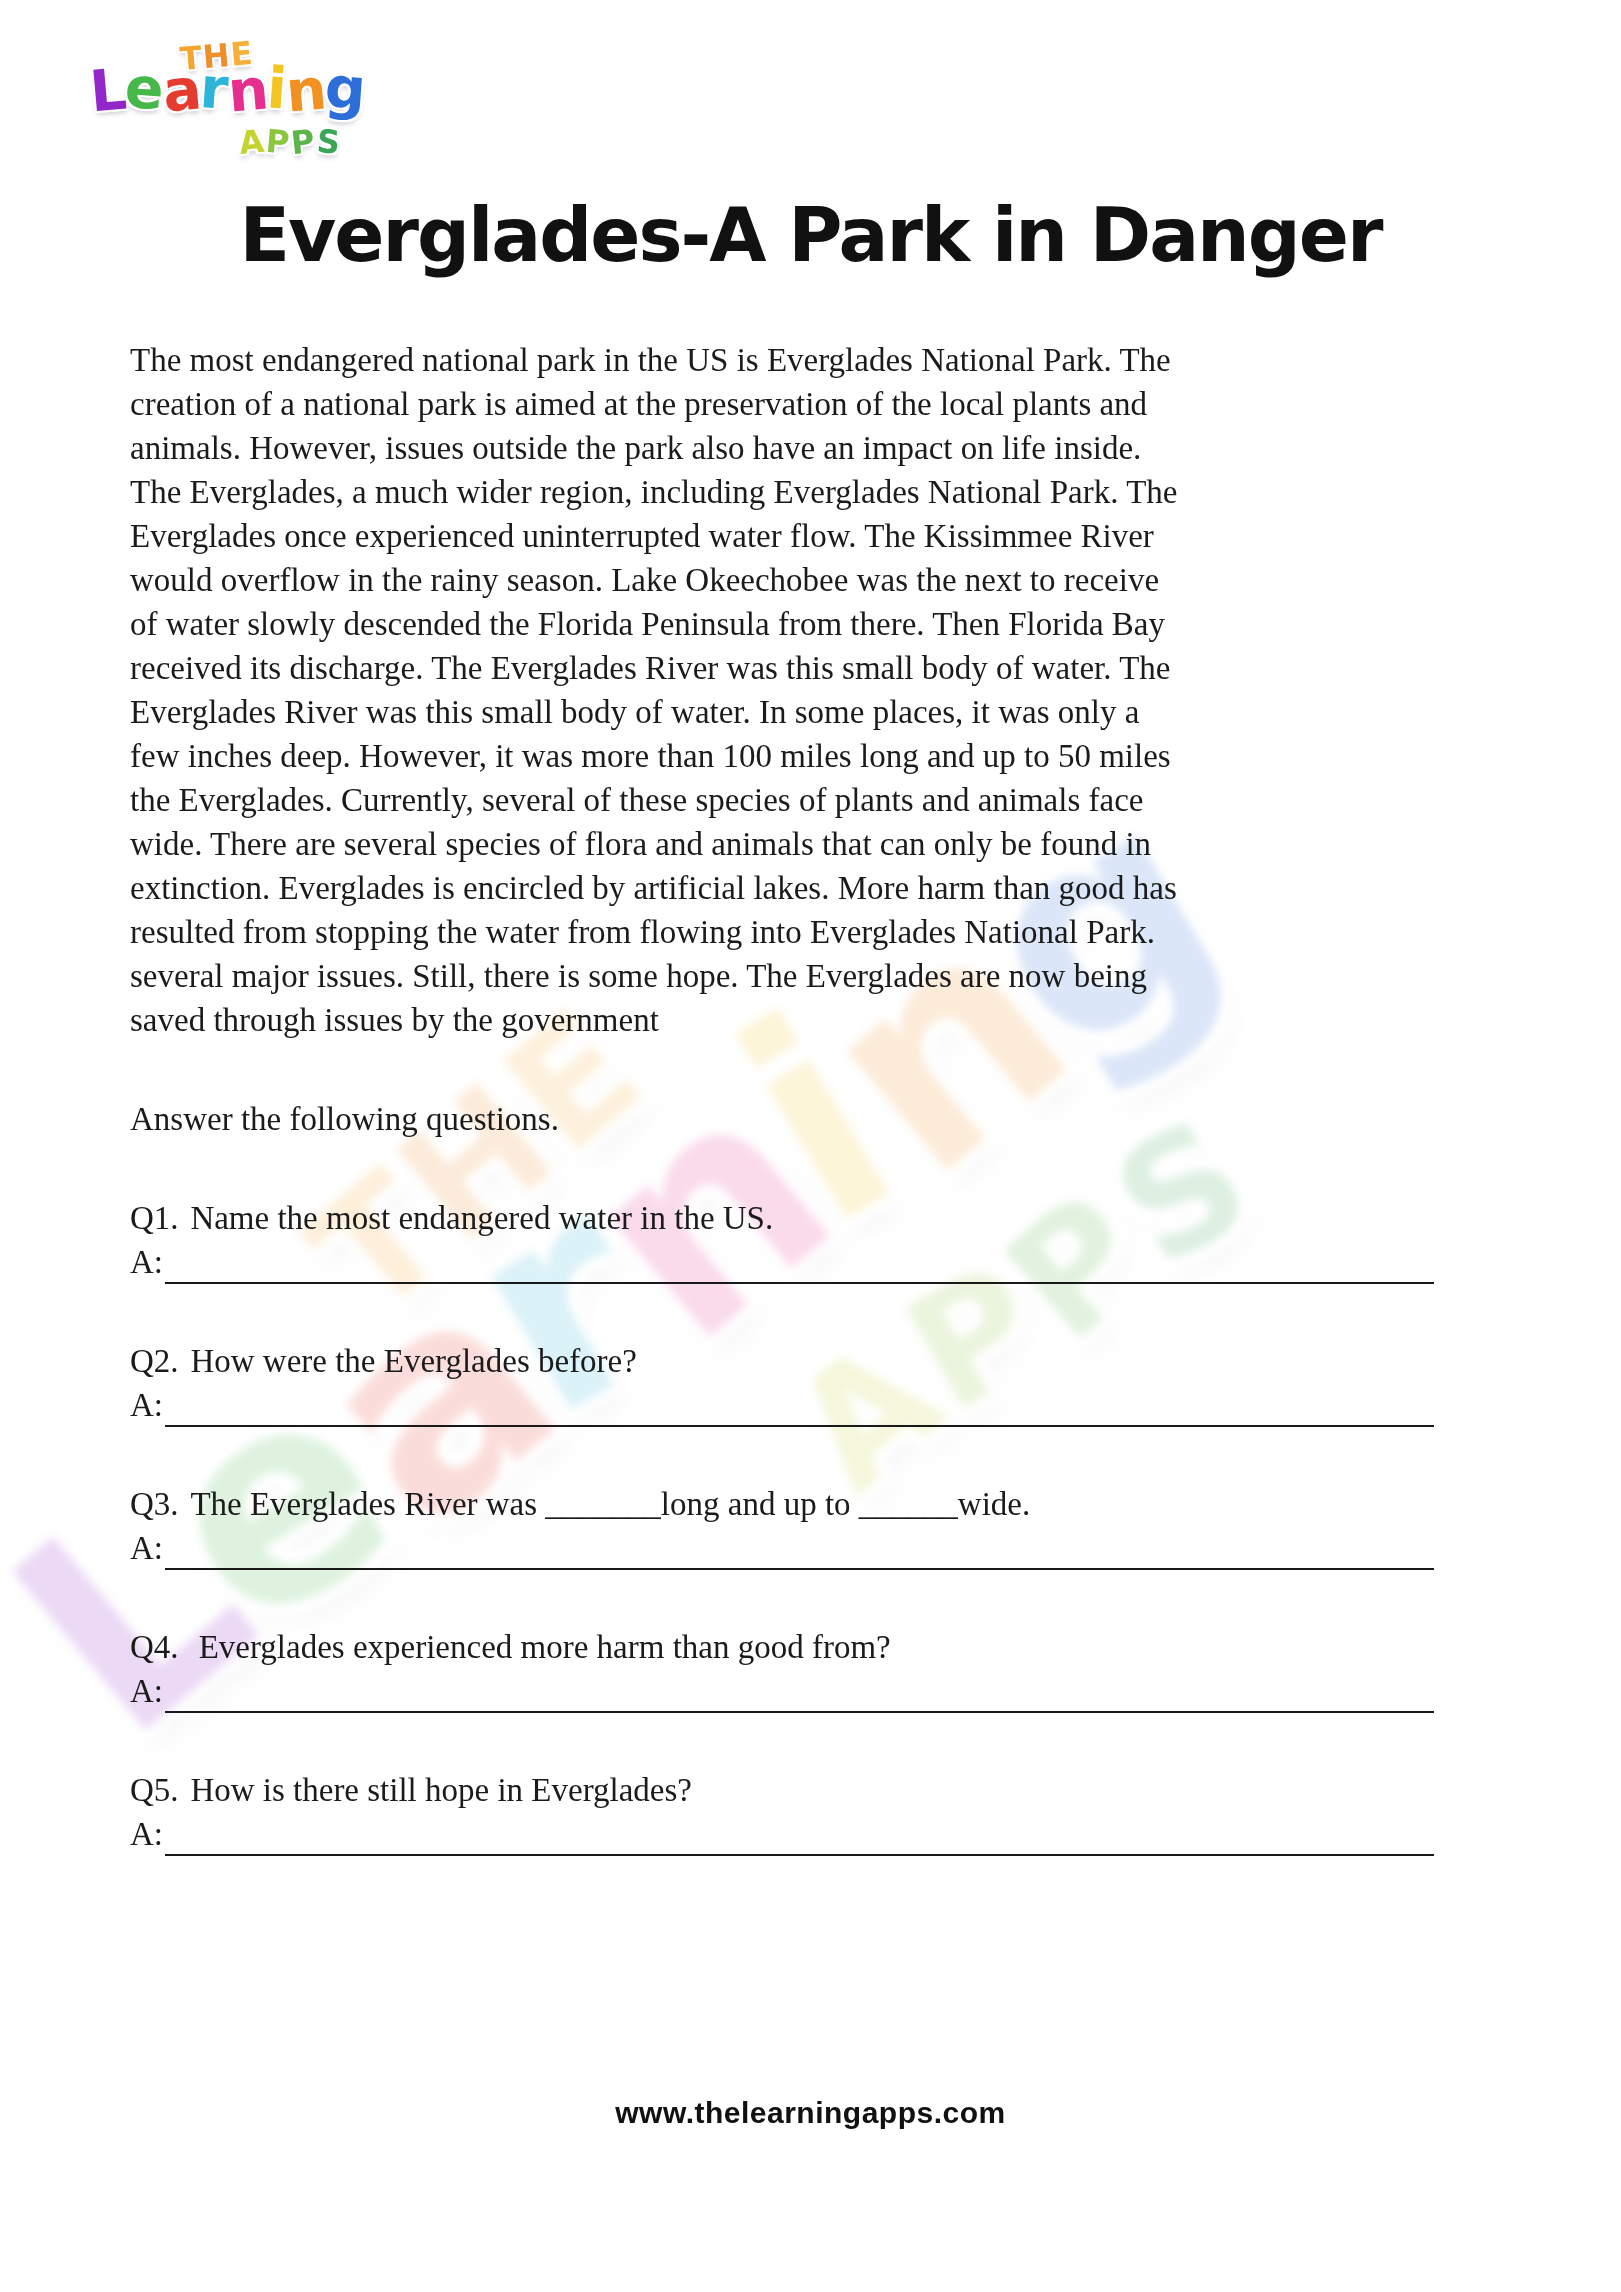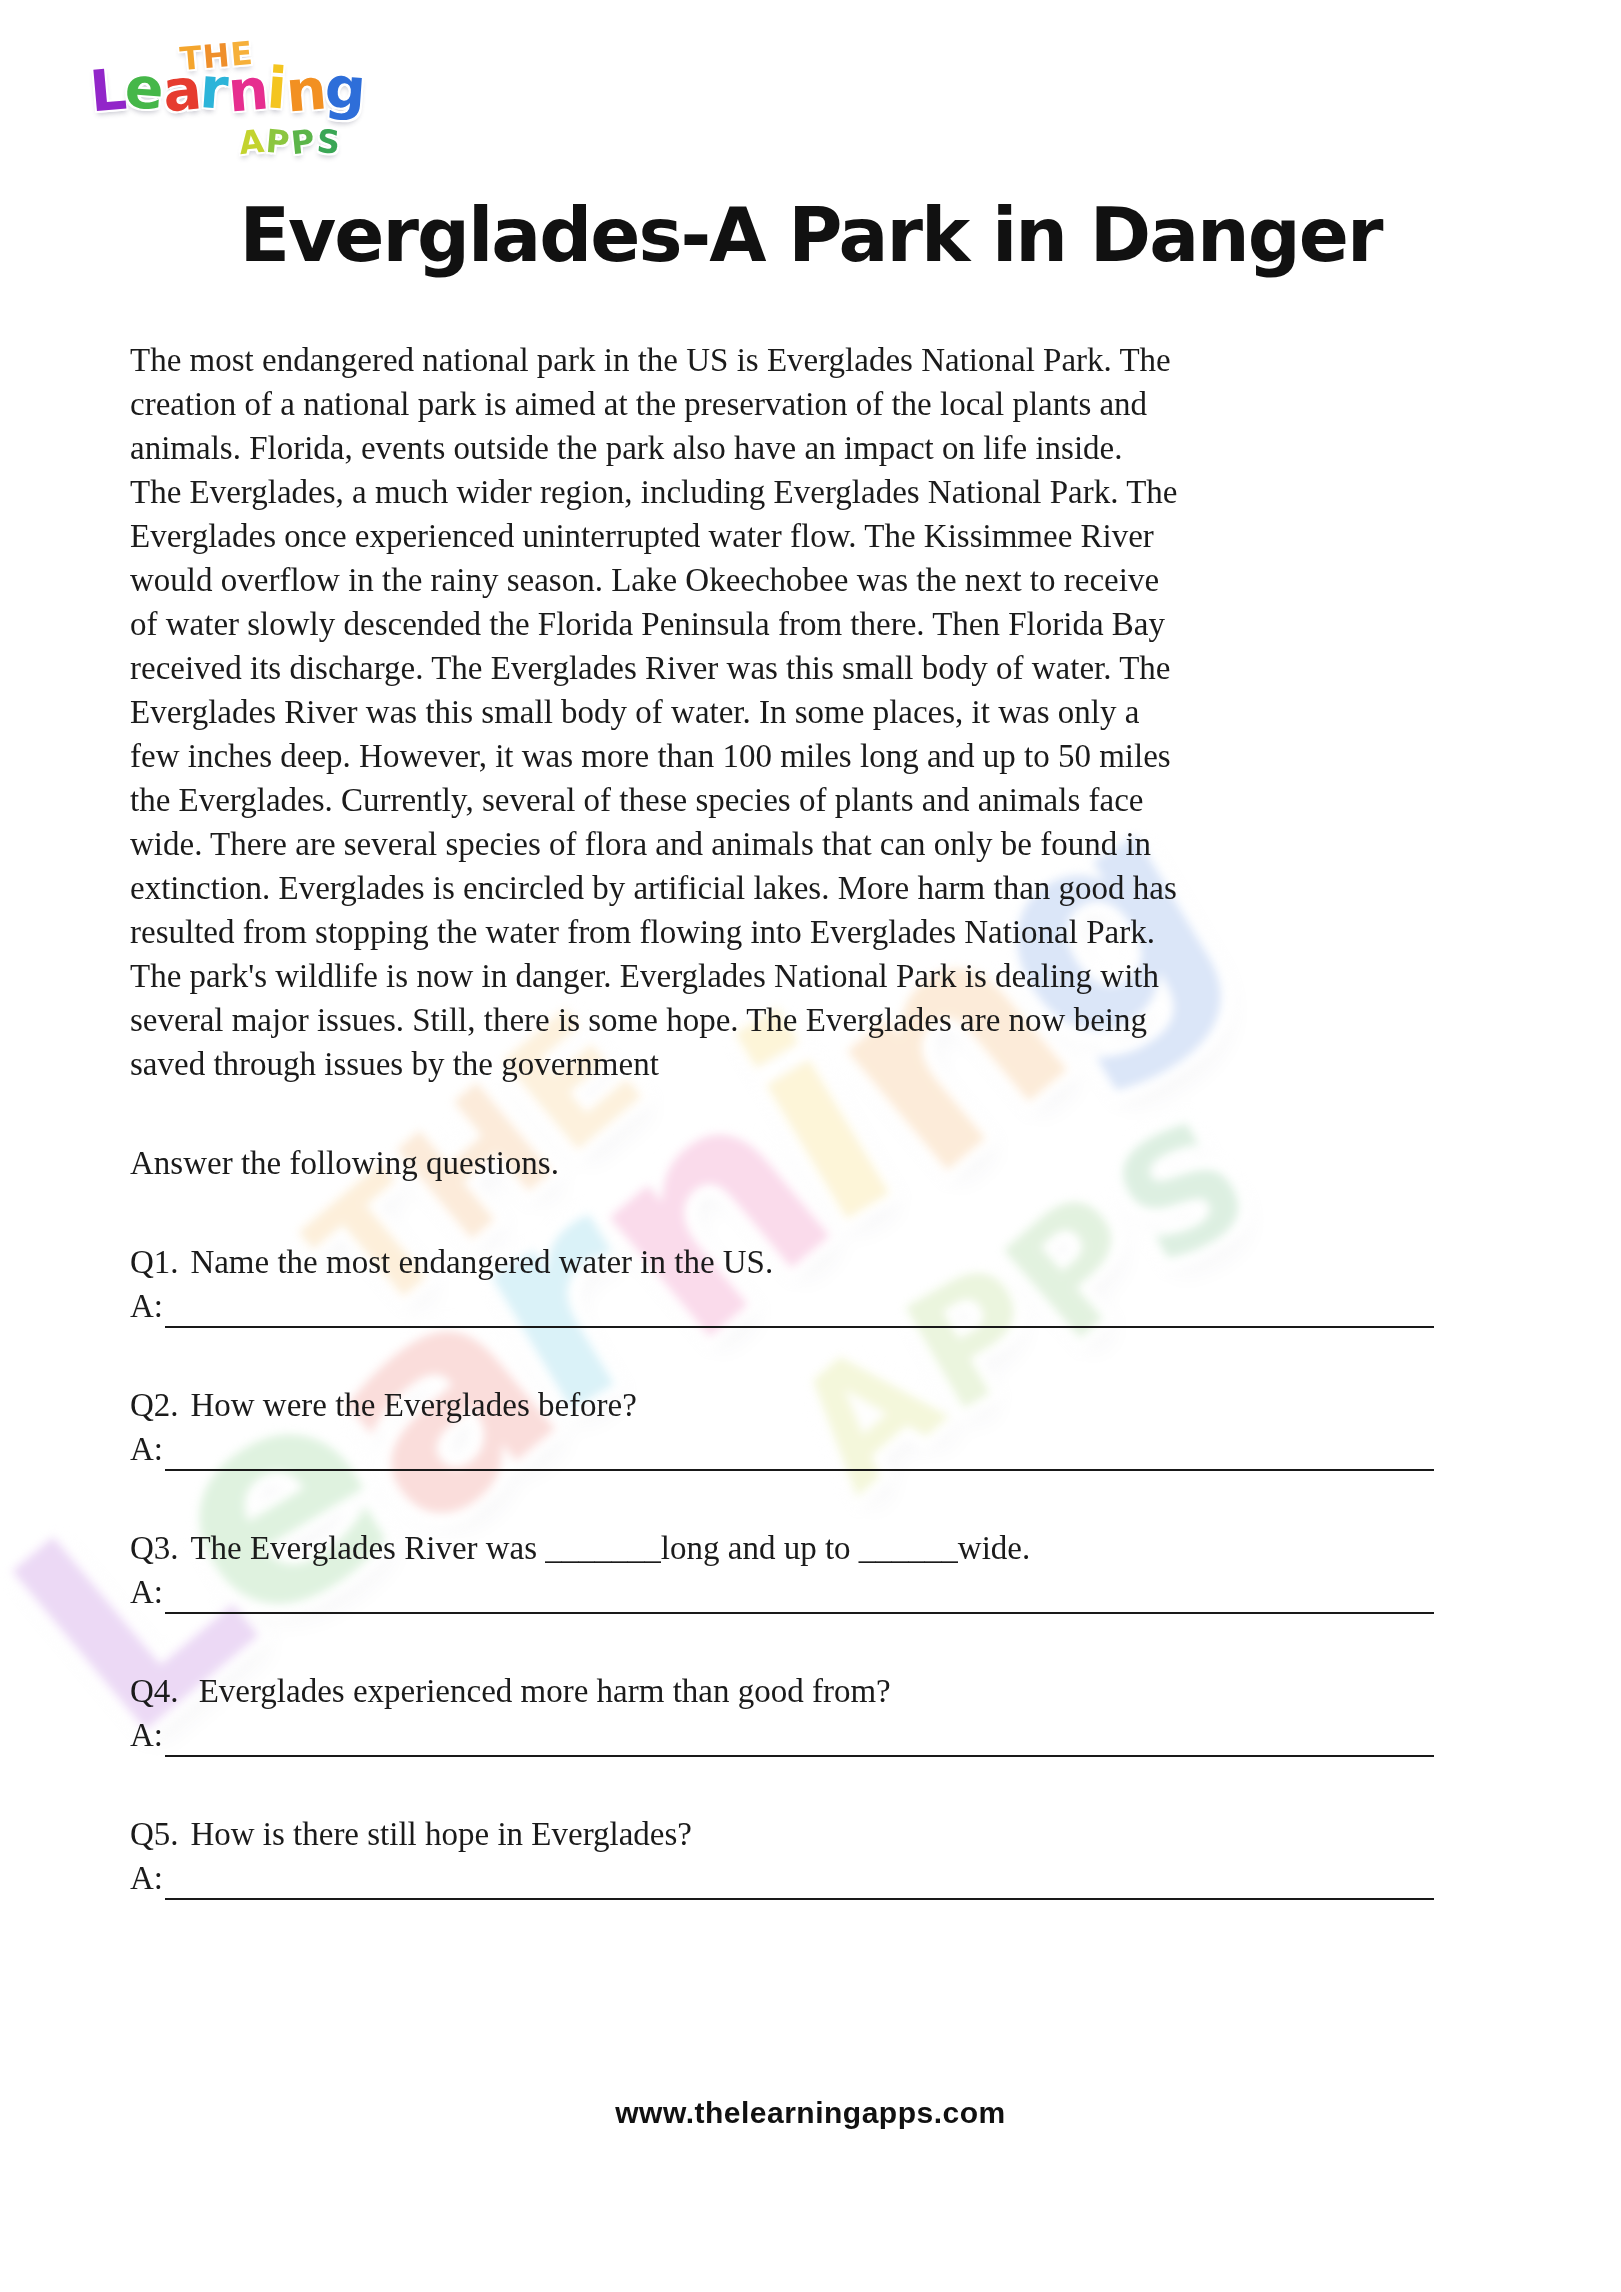--- a/index.html
+++ b/index.html
@@ -126,33 +126,32 @@
     <div class="apps"><span style="color: rgb(195, 211, 47);">A</span><span style="color: rgb(140, 198, 63);">P</span><span style="color: rgb(92, 181, 74);">P</span><span style="color: rgb(58, 166, 85);">S</span></div>
   </div>
 
   <div class="title">Everglades-A Park in Danger</div>
 
   <div class="content">
 
     <div class="passage">
       <div>The most endangered national park in the US is Everglades National Park. The</div>
       <div>creation of a national park is aimed at the preservation of the local plants and</div>
-      <div>animals. Florida, events outside the park also have an impact on life inside.</div>
+      <div>animals. However, issues outside the park also have an impact on life inside.</div>
       <div>The Everglades, a much wider region, including Everglades National Park. The</div>
       <div>Everglades once experienced uninterrupted water flow. The Kissimmee River</div>
       <div>would overflow in the rainy season. Lake Okeechobee was the next to receive</div>
       <div>of water slowly descended the Florida Peninsula from there. Then Florida Bay</div>
       <div>received its discharge. The Everglades River was this small body of water. The</div>
       <div>Everglades River was this small body of water. In some places, it was only a</div>
       <div>few inches deep. However, it was more than 100 miles long and up to 50 miles</div>
       <div>the Everglades. Currently, several of these species of plants and animals face</div>
       <div>wide. There are several species of flora and animals that can only be found in</div>
       <div>extinction. Everglades is encircled by artificial lakes. More harm than good has</div>
       <div>resulted from stopping the water from flowing into Everglades National Park.</div>
-      <div>The park's wildlife is now in danger. Everglades National Park is dealing with</div>
       <div>several major issues. Still, there is some hope. The Everglades are now being</div>
       <div>saved through issues by the government</div>
     </div>
 
     <div class="answer-heading">Answer the following questions.</div>
 
     <div class="q-block">
       <div class="q-line">
         <span class="q-label">Q1.</span><span>Name the most endangered water in the US.</span>
       </div>

